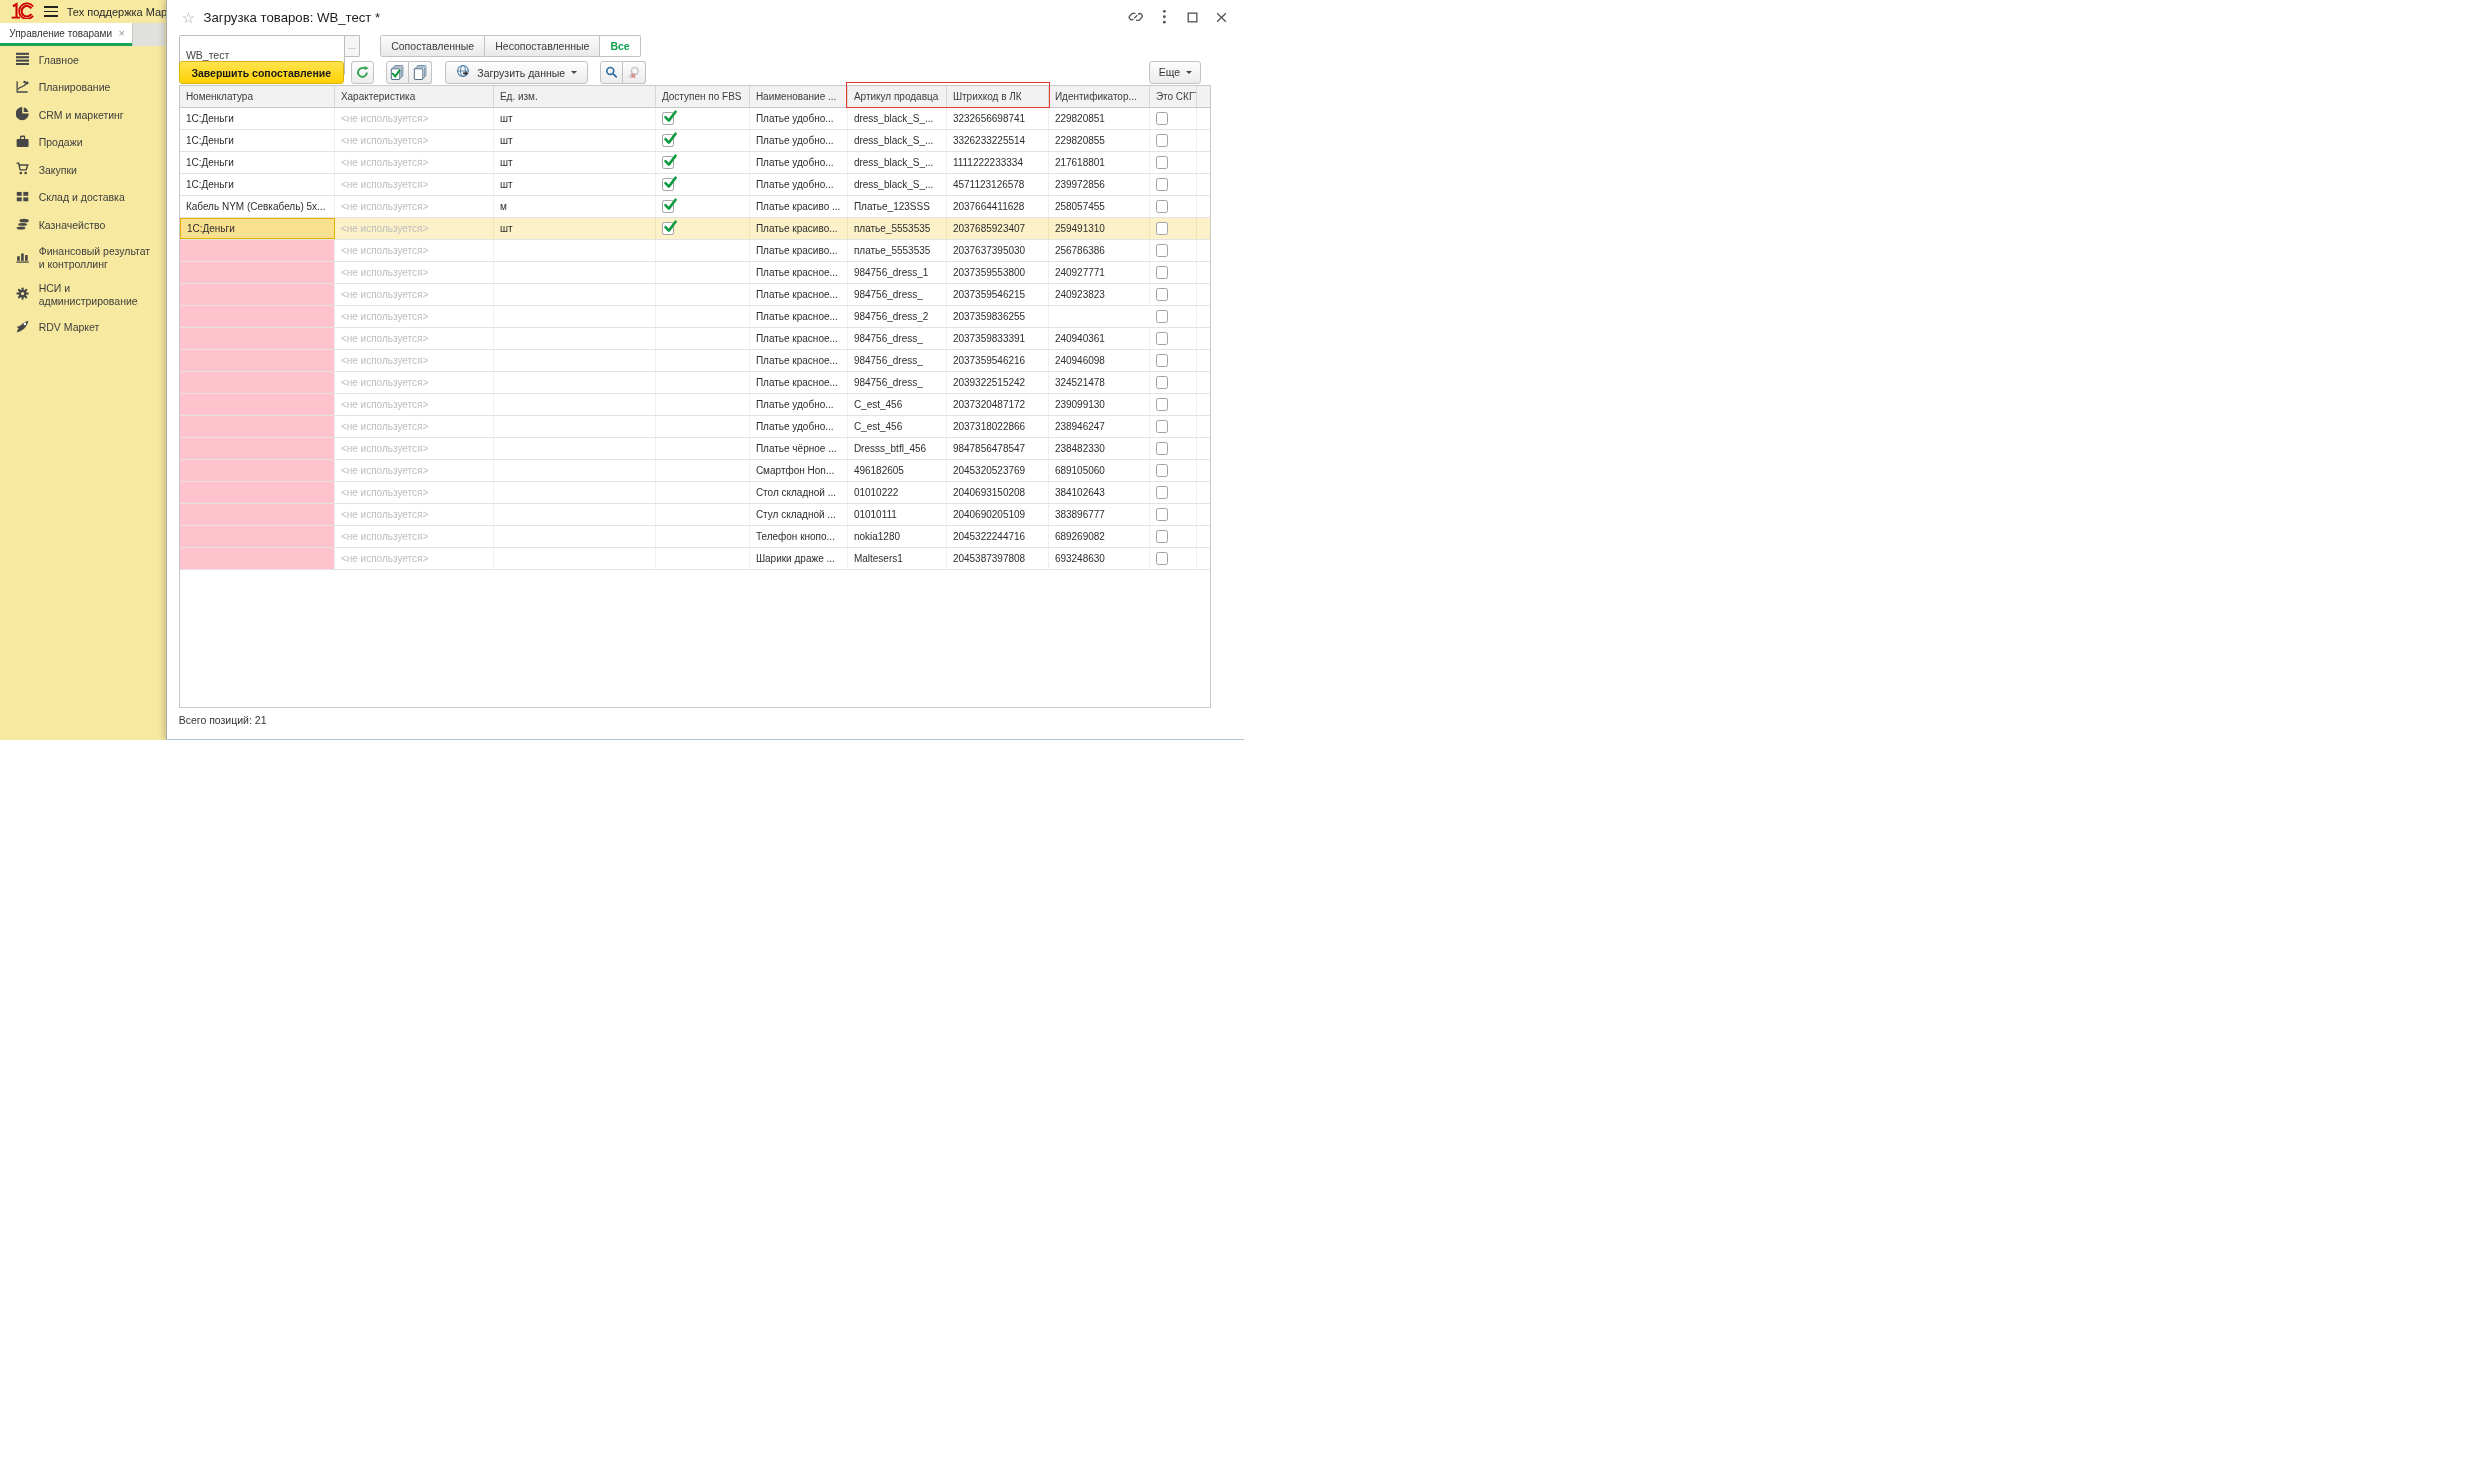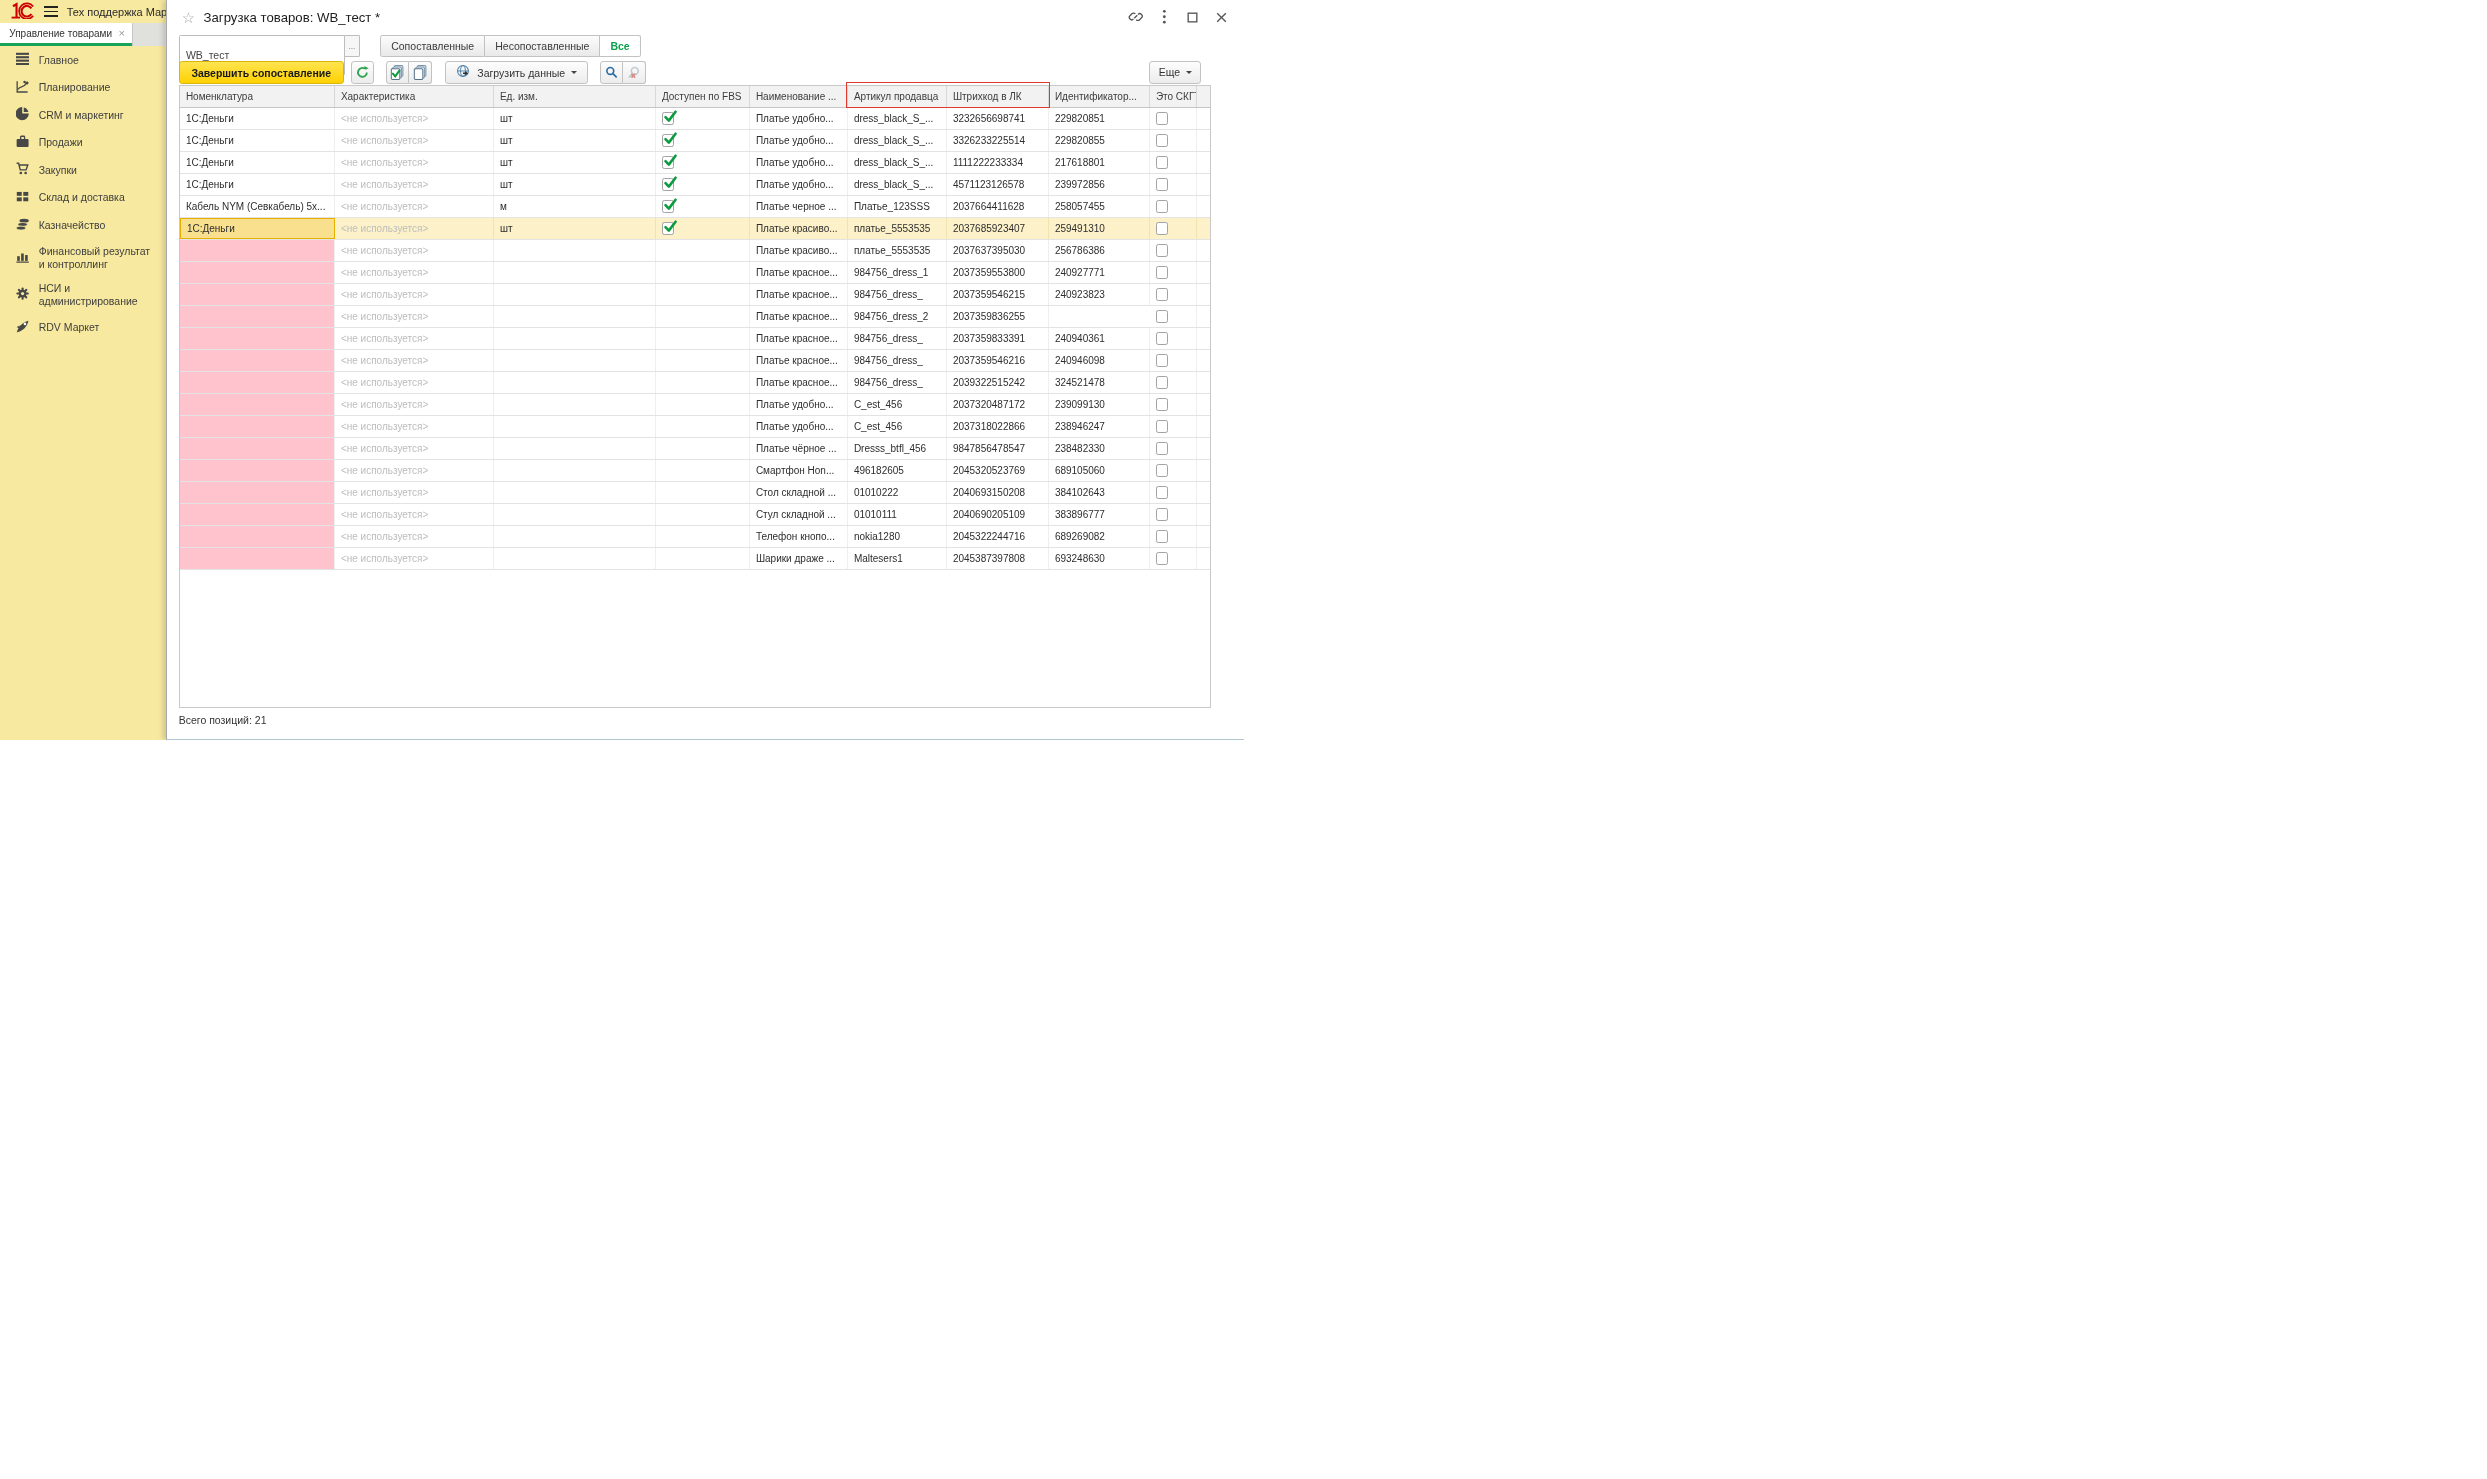--- a/index.html
+++ b/index.html
@@ -408,21 +408,21 @@
             <span class="not-used">&lt;не используется&gt;</span>
           </div>
           <div class="g-cell" style="width: 162px; flex: 0 0 162px;">м</div>
           <div class="g-cell" style="width: 94px; flex: 0 0 94px;">
             <span class="cb checked">
               <svg width="16.3" height="16.3" viewBox="0 0 21 21">
                 <path d="M4.5 10.5 L8.8 15 L17.5 3.5" fill="none" stroke="#0B9B3F" stroke-width="3.3" stroke-linecap="round" stroke-linejoin="round"></path>
               </svg>
             </span>
           </div>
-          <div class="g-cell" style="width: 98px; flex: 0 0 98px;">Платье черное ...</div>
+          <div class="g-cell" style="width: 98px; flex: 0 0 98px;">Платье красиво ...</div>
           <div class="g-cell" style="width: 99px; flex: 0 0 99px;">Платье_123SSS</div>
           <div class="g-cell" style="width: 102px; flex: 0 0 102px;">2037664411628</div>
           <div class="g-cell" style="width: 101px; flex: 0 0 101px;">258057455</div>
           <div class="g-cell" style="width: 47px; flex: 0 0 47px;">
             <span class="cb"></span>
           </div>
           <div class="g-cell" style="width: 13.2px; flex: 0 0 13.2px;"></div>
         </div>
         <div class="g-row selected">
           <div class="g-cell sel-first" style="width: 155px; flex: 0 0 155px;">1С:Деньги</div>

